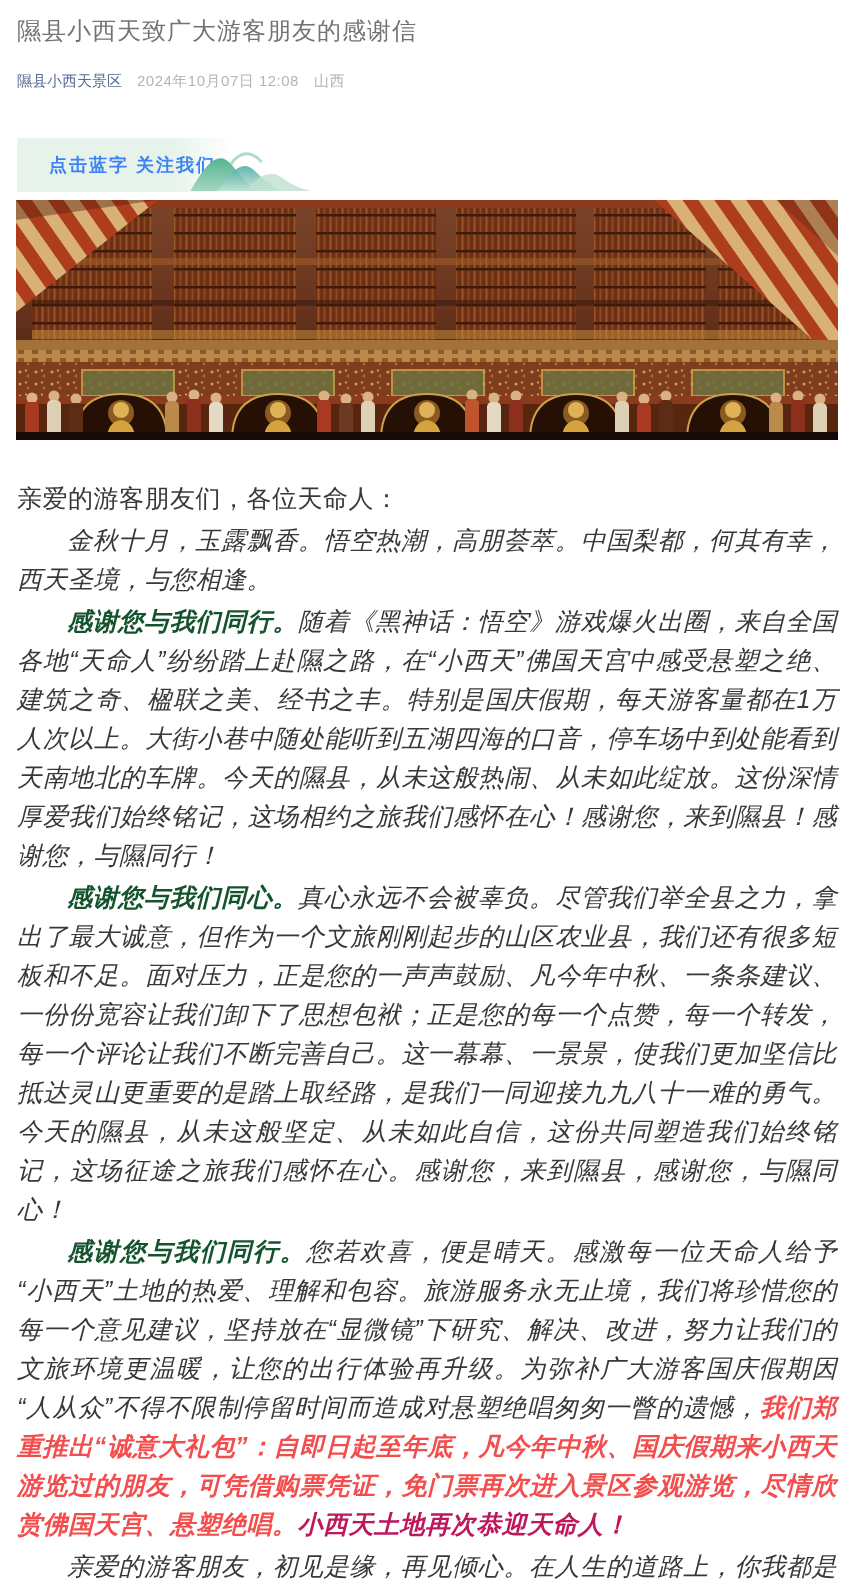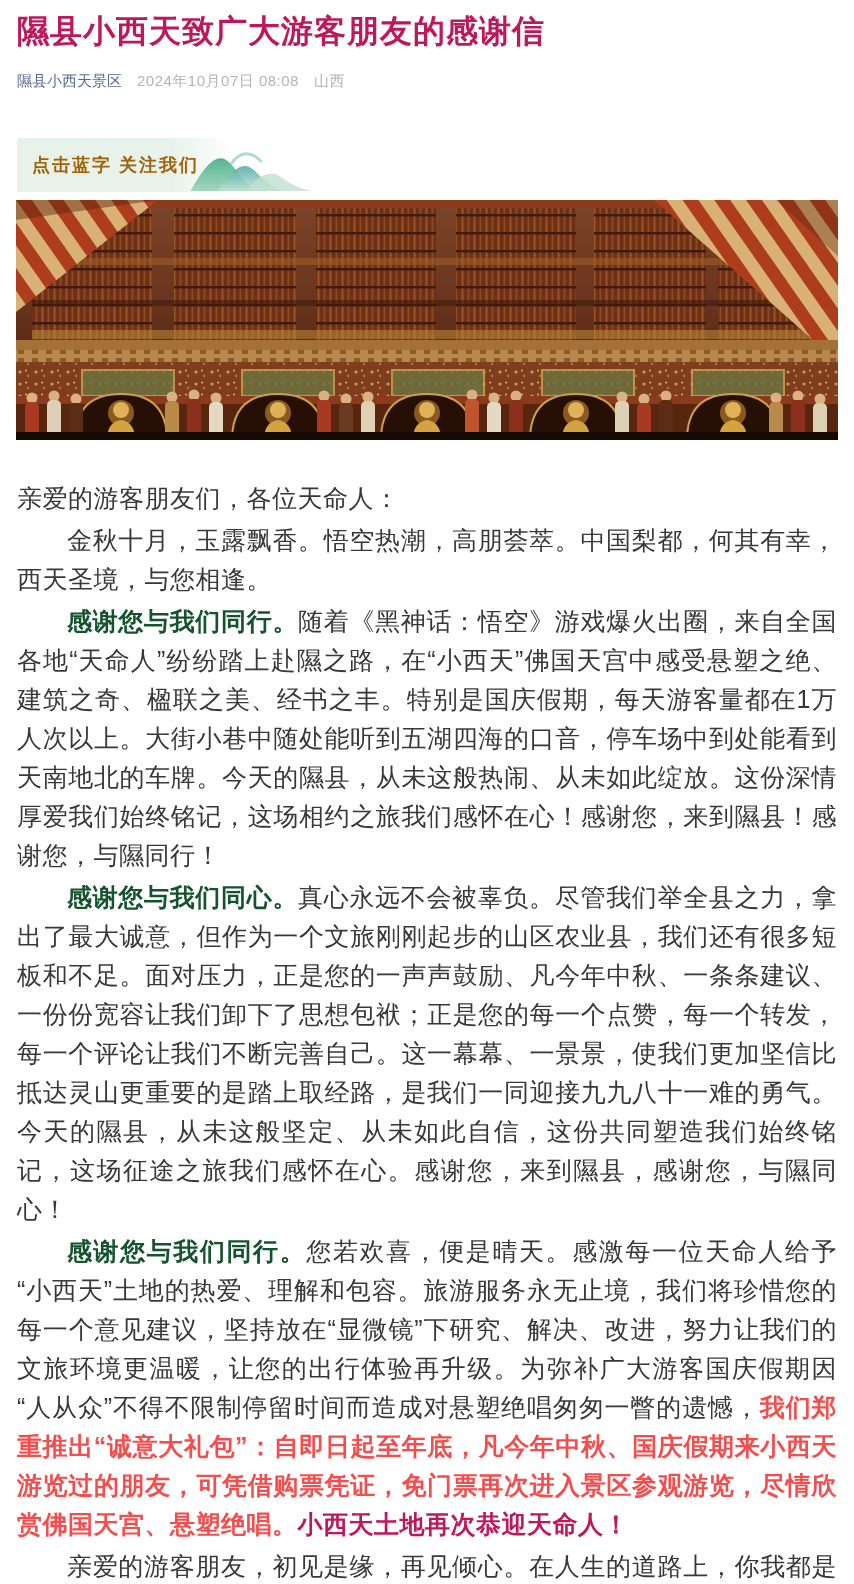--- a/index.html
+++ b/index.html
@@ -1,53 +1,53 @@
 <!DOCTYPE html>
 <html lang="zh"><head>
 <meta charset="utf-8">
 <style>
   html,body{margin:0;padding:0;background:#ffffff;}
   body{width:854px;font-family:"Liberation Sans","DejaVu Sans",sans-serif;-webkit-font-smoothing:antialiased;}
   .page{position:relative;width:854px;height:1584px;background:#ffffff;overflow:hidden;}
 
-  .title{margin:14px 17px 0 17px;font-size:32px;line-height:34px;font-weight:bold;color:#be185d;letter-spacing:1px;}
+  .title{margin:14px 17px 0 17px;font-size:24px;line-height:34px;font-weight:normal;color:#737373;letter-spacing:1px;}
 
   .byline{display:flex;align-items:center;margin:23px 17px 0 17px;font-size:15px;line-height:20px;text-align:right;}
   .account{color:#576b95;margin-right:15px;}
   .meta{color:#b4b4b4;margin-right:15px;letter-spacing:0.5px;}
 
   .banner{position:relative;margin:47px 0 0 17px;height:54px;width:320px;}
   .banner-bg{position:absolute;left:0;top:0;width:216px;height:54px;border-radius:2px;
     background:linear-gradient(90deg,#e7f3ea 0%,#e7f3ea 72%,rgba(231,243,234,0) 100%);}
-  .banner-text{position:absolute;left:15px;top:50%;transform:translateY(-50%);
-    font-size:18px;font-weight:bold;color:#a16207;letter-spacing:2px;white-space:nowrap;}
+  .banner-text{position:absolute;left:32px;top:50%;transform:translateY(-50%);
+    font-size:18px;font-weight:bold;color:#3b82f6;letter-spacing:2px;white-space:nowrap;}
   .mountains{position:absolute;left:170px;bottom:1px;width:128px;height:48px;}
 
   .hero{margin:8px 16px 0 16px;width:822px;height:240px;line-height:0;cursor:pointer;}
 
   .content{margin:39px 17px 0 17px;font-size:25px;line-height:39px;color:#383838;
     text-align:justify;letter-spacing:0.5px;}
   .content p{margin:0 0 3px 0;}
-  .indent{text-indent:2em;}
+  .indent{text-indent:2em;font-style:italic;}
   .lead{font-weight:bold;color:#14532d;}
   .red{font-weight:bold;color:#f44d4d;}
   .bold-end{font-weight:bold;color:#be185d;}
 
   .signature{margin:24px 57px 0 17px;text-align:right;font-size:21px;line-height:49px;color:#383838;letter-spacing:1px;}
 </style>
 </head>
 <body>
 
 <div class="page">
 
   <h1 class="title">隰县小西天致广大游客朋友的感谢信</h1>
 
   <div class="byline">
     <span class="account">隰县小西天景区</span>
-    <span class="meta">2024年10月07日 08:08</span>
+    <span class="meta">2024年10月07日 12:08</span>
     <span class="meta">山西</span>
   </div>
 
   <div class="banner">
     <div class="banner-bg"></div>
     <span class="banner-text">点击蓝字 关注我们</span>
     <svg class="mountains" viewBox="0 0 130 50">
       <defs>
         <linearGradient id="gM1" x1="0" y1="0" x2="0" y2="1">
           <stop offset="0" stop-color="#57b493"></stop>

